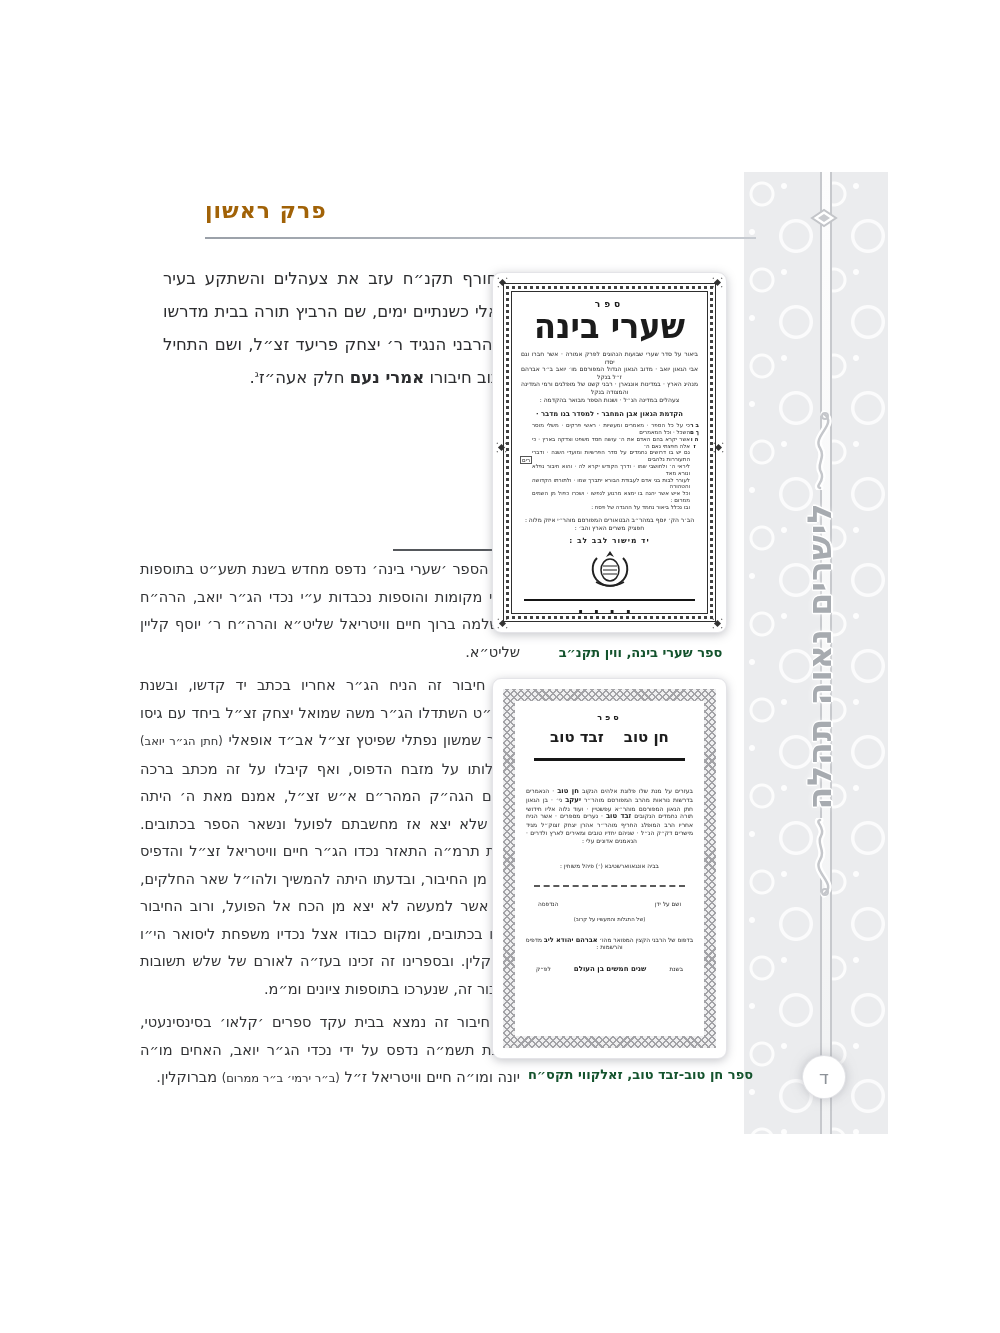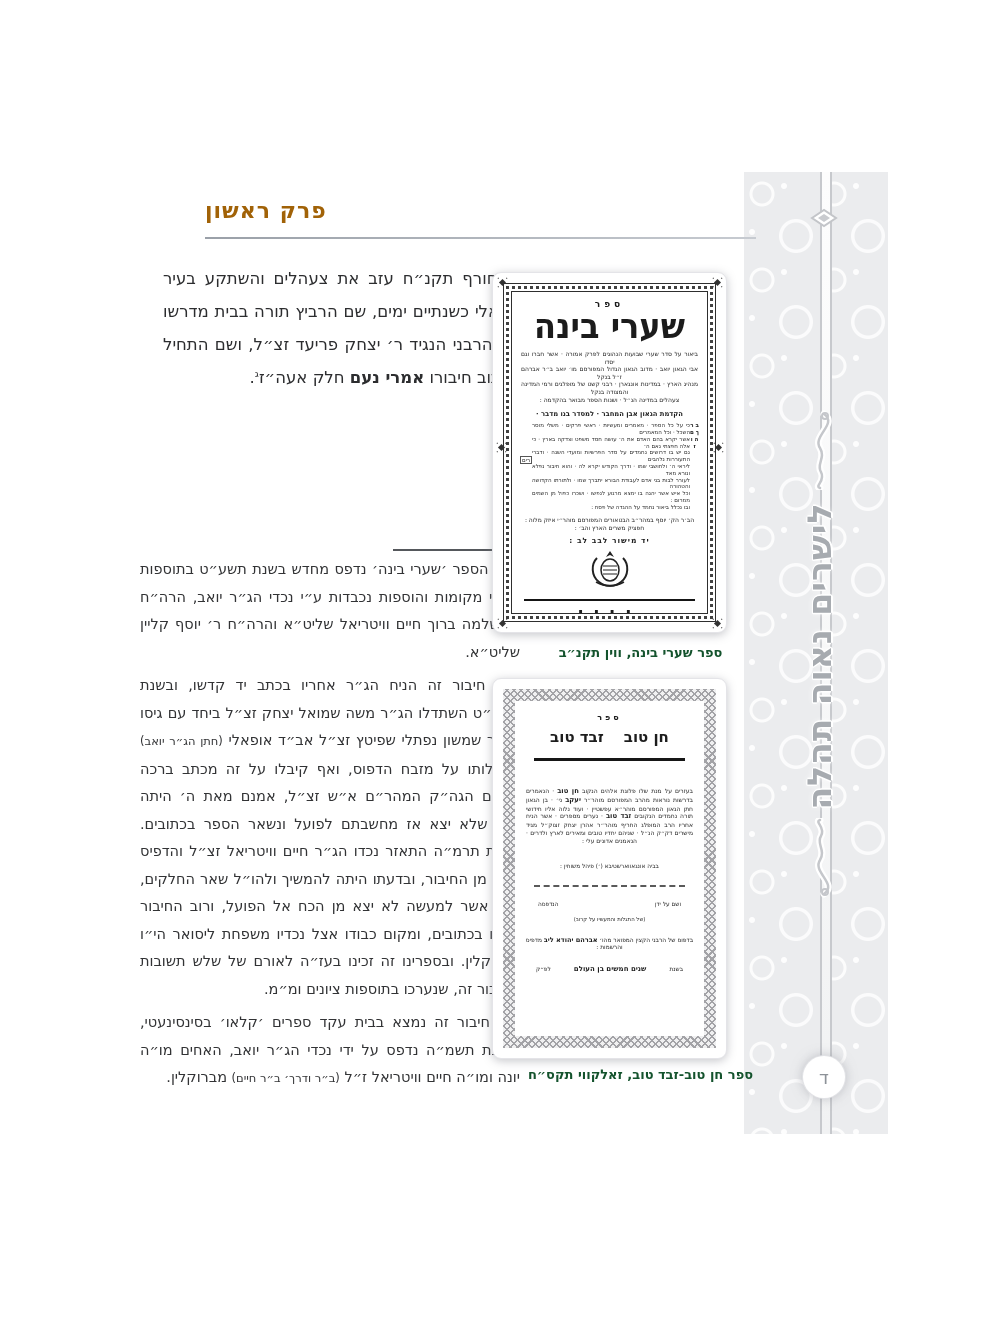--- a/index.html
+++ b/index.html
@@ -144,21 +144,21 @@
   <div class="chapter-rule"></div>
 
   <div class="main-col">
     <p class="indent"><span>בחורף תקנ״ח עזב את צעהלים והשתקע בעיר קראלי כשנתיים ימים, שם הרביץ תורה בבית מדרשו של הרבני הנגיד ר׳ יצחק פריעד זצ״ל, ושם התחיל לכתוב חיבורו </span><b>אמרי נעם</b><span> חלק אעה״ז</span><sup class="note">ג</sup><span>.</span></p>
   </div>
 
   <div class="fn-rule"></div>
   <div class="fn-col">
     <p><span class="fn-marker">א.</span><span> הספר ׳שערי בינה׳ נדפס מחדש בשנת תשע״ט בתוספות מראי מקומות והוספות נכבדות ע״י נכדי הג״ר יואב, הרה״ח ר׳ שלמה ברוך חיים וויטריאל שליט״א והרה״ח ר׳ יוסף קליין שליט״א.</span></p>
     <p><span class="fn-marker">ב.</span><span> חיבור זה הניח הג״ר אחריו בכתב יד קדשו, ובשנת תקצ״ט השתדלו הג״ר משה שמואל יצחק זצ״ל ביחד עם גיסו הג״ר שמשון נפתלי שפיטץ זצ״ל אב״ד אופאלי </span><span class="paren-small">(חתן הג״ר יואב)</span><span> להעלותו על מזבח הדפוס, ואף קיבלו על זה מכתב ברכה מגיסם הגה״ק המהר״ם א״ש זצ״ל, אמנם מאת ה׳ היתה זאת שלא יצא אז מחשבתם לפועל ונשאר הספר בכתובים. בשנת תרמ״ה התאזר נכדו הג״ר חיים וויטריאל זצ״ל והדפיס חלק מן החיבור, ובדעתו היתה להמשיך ולהו״ל שאר החלקים, דבר אשר למעשה לא יצא מן הכח אל הפועל, ורוב החיבור עודנו בכתובים, ומקום כבודו אצל נכדיו משפחת ליסואר הי״ו בברוקלין. ובספרינו זה זכינו בעז״ה לאורם של שלש תשובות מחיבור זה, שנערכו בתוספות ציונים ומ״מ.</span></p>
-    <p><span class="fn-marker">ג.</span><span> חיבור זה נמצא בבית עקד ספרים ׳קלאו׳ בסינסינעטי, ובשנת תשמ״ה נדפס על ידי נכדי הג״ר יואב, האחים מו״ה יונה ומו״ה חיים וויטריאל ז״ל </span><span class="paren-small">(ב״ר ודרך׳ ב״ר חיים)</span><span> מברוקלין.</span></p>
+    <p><span class="fn-marker">ג.</span><span> חיבור זה נמצא בבית עקד ספרים ׳קלאו׳ בסינסינעטי, ובשנת תשמ״ה נדפס על ידי נכדי הג״ר יואב, האחים מו״ה יונה ומו״ה חיים וויטריאל ז״ל </span><span class="paren-small">(ב״ר ירמי׳ ב״ר ממרום)</span><span> מברוקלין.</span></p>
   </div>
 
   <div class="card card1">
     <div class="frame-outer">
       <span class="orn o-tl"></span>
       <span class="orn o-tr"></span>
       <span class="orn o-bl"></span>
       <span class="orn o-br"></span>
       <span class="orn o-ml"></span>
       <span class="orn o-mr"></span>

